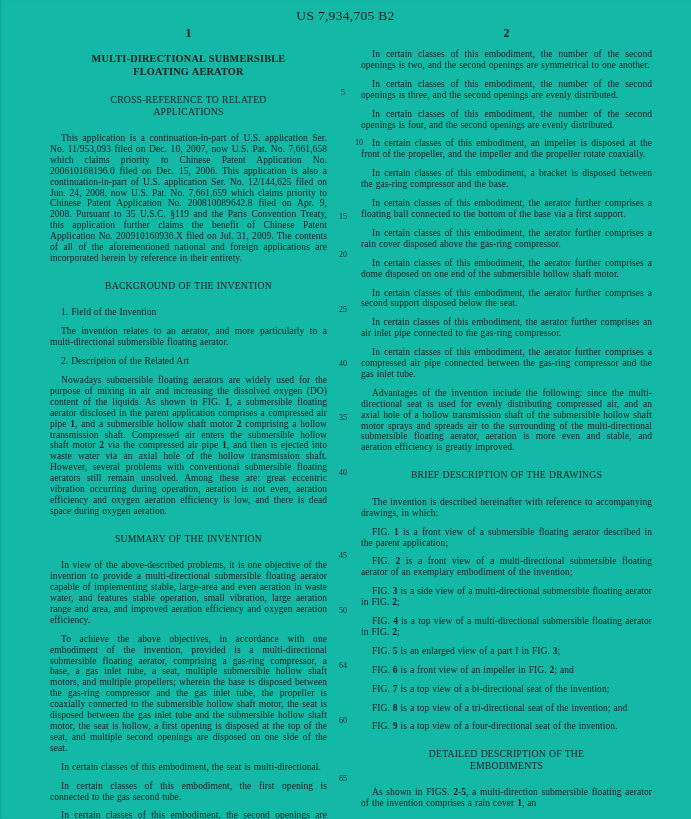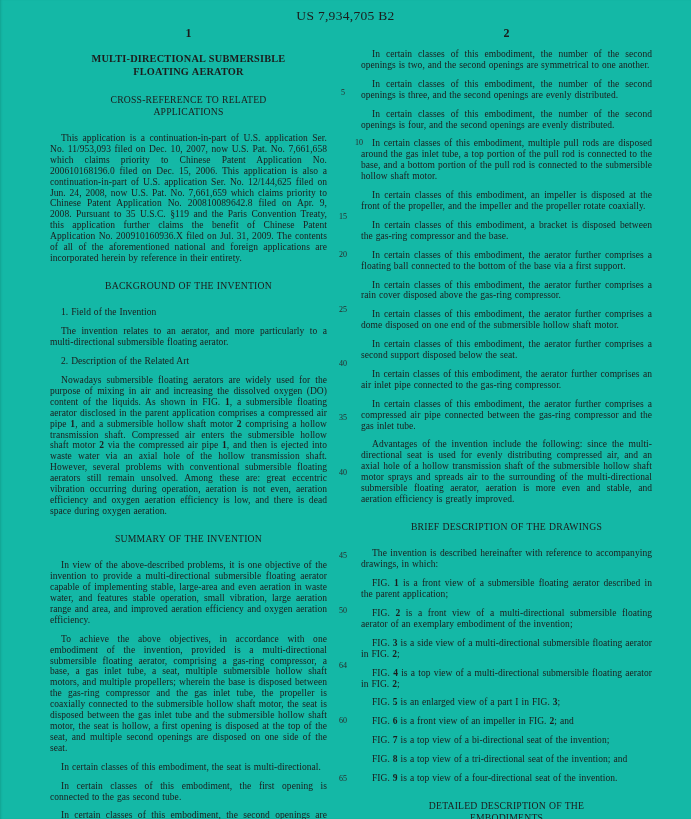--- a/index.html
+++ b/index.html
@@ -117,21 +117,20 @@
       <p class="para">To achieve the above objectives, in accordance with one embodiment of the invention, provided is a multi-directional submersible floating aerator, comprising a gas-ring compressor, a base, a gas inlet tube, a seat, multiple submersible hollow shaft motors, and multiple propellers; wherein the base is disposed between the gas-ring compressor and the gas inlet tube, the propeller is coaxially connected to the submersible hollow shaft motor, the seat is disposed between the gas inlet tube and the submersible hollow shaft motor, the seat is hollow, a first opening is disposed at the top of the seat, and multiple second openings are disposed on one side of the seat.</p>
       <p class="para">In certain classes of this embodiment, the seat is multi-directional.</p>
       <p class="para">In certain classes of this embodiment, the first opening is connected to the gas second tube.</p>
       <p class="para">In certain classes of this embodiment, the second openings are connected to the submersible hollow shaft motors.</p>
     </div>
 
   <div class="col col-right">
       <p class="para">In certain classes of this embodiment, the number of the second openings is two, and the second openings are symmetrical to one another.</p>
       <p class="para">In certain classes of this embodiment, the number of the second openings is three, and the second openings are evenly distributed.</p>
       <p class="para">In certain classes of this embodiment, the number of the second openings is four, and the second openings are evenly distributed.</p>
-      <p class="para">In certain classes of this embodiment, multiple pull rods are disposed around the gas inlet tube, a top portion of the pull rod is connected to the base, and a bottom portion of the pull rod is connected to the submersible hollow shaft motor.</p>
       <p class="para">In certain classes of this embodiment, an impeller is disposed at the front of the propeller, and the impeller and the propeller rotate coaxially.</p>
       <p class="para">In certain classes of this embodiment, a bracket is disposed between the gas-ring compressor and the base.</p>
       <p class="para">In certain classes of this embodiment, the aerator further comprises a floating ball connected to the bottom of the base via a first support.</p>
       <p class="para">In certain classes of this embodiment, the aerator further comprises a rain cover disposed above the gas-ring compressor.</p>
       <p class="para">In certain classes of this embodiment, the aerator further comprises a dome disposed on one end of the submersible hollow shaft motor.</p>
       <p class="para">In certain classes of this embodiment, the aerator further comprises a second support disposed below the seat.</p>
       <p class="para">In certain classes of this embodiment, the aerator further comprises an air inlet pipe connected to the gas-ring compressor.</p>
       <p class="para">In certain classes of this embodiment, the aerator further comprises a compressed air pipe connected between the gas-ring compressor and the gas inlet tube.</p>
       <p class="para">Advantages of the invention include the following: since the multi-directional seat is used for evenly distributing compressed air, and an axial hole of a hollow transmission shaft of the submersible hollow shaft motor sprays and spreads air to the surrounding of the multi-directional submersible floating aerator, aeration is more even and stable, and aeration efficiency is greatly improved.</p>
       <p class="heading">BRIEF DESCRIPTION OF THE DRAWINGS</p>

